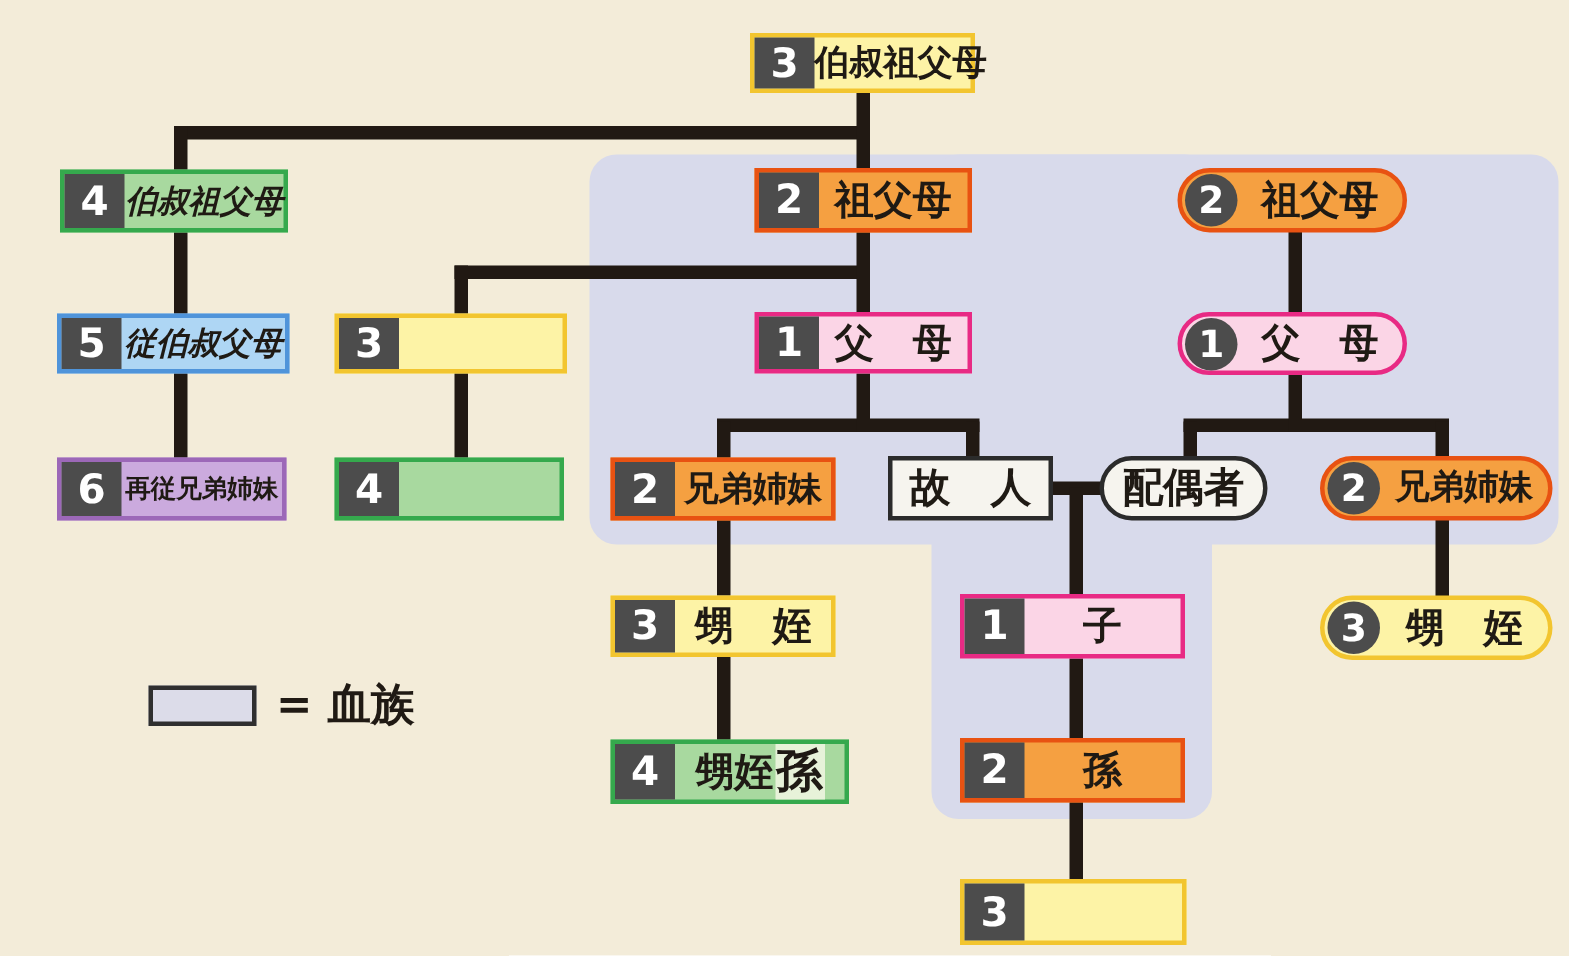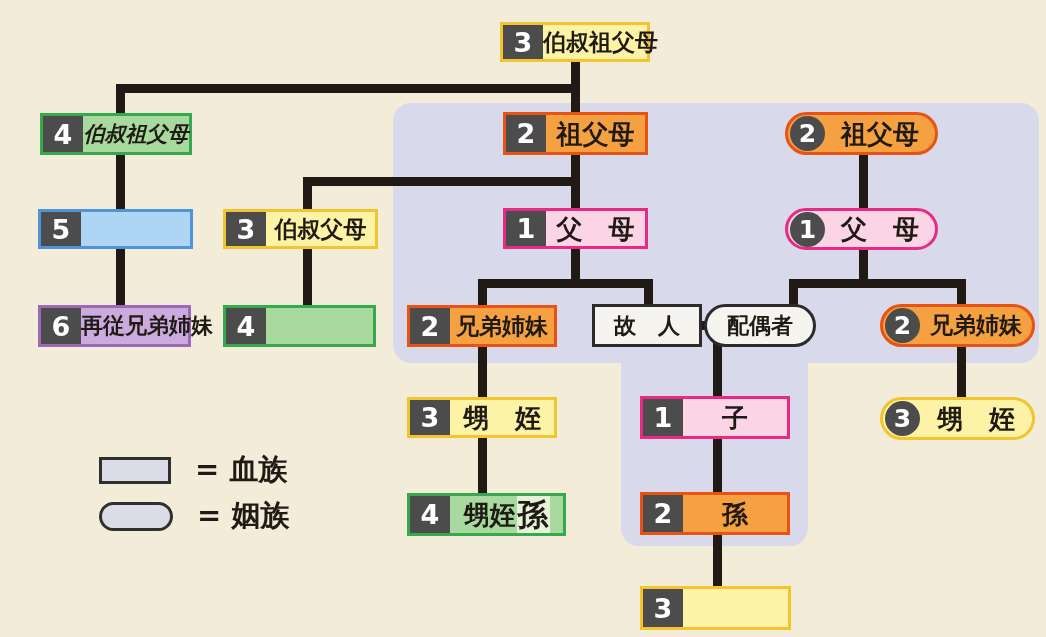--- a/index.html
+++ b/index.html
@@ -35,37 +35,37 @@
     flex:0 0 40px;display:flex;align-items:center;justify-content:center;
     background:var(--badge,#4c4c4c);color:var(--badgeText,#fff);
     font-weight:bold;font-size:27px;
   }
   .node .lbl{
     flex:1;display:flex;align-items:center;justify-content:center;
     font-weight:bold;font-size:26px;line-height:1;white-space:nowrap;
   }
   .fs23 .lbl{font-size:23px;}
   .fs21 .lbl{font-size:21px;font-style:italic;}
-  .fs17 .lbl{font-size:22px;border-radius:12px;}
+  .fs17 .lbl{font-size:17px;border-radius:12px;}
   .pill{border-radius:24px;}
   .pill .num{
     flex:0 0 35px;height:35px;align-self:center;margin-left:2px;
     border-radius:50%;font-size:25px;
   }
-  .plainbox .lbl{font-size:22px;font-family:Liberation Serif, serif;}
+  .plainbox .lbl{font-size:27px;}
   .suffix{
     font-weight:bold;font-size:31px;line-height:1;
     background:#e7f2d9;padding:3px 1px;margin-left:1px;
   }
   
   .legend-row{position:absolute;z-index:2;display:flex;align-items:center;}
   .swatch{box-sizing:border-box;border:3px solid #2f2f2f;background:var(--swatch,#dcdce9);}
   .swatch.rect{width:72px;height:27px;}
   .swatch.pill{width:74px;height:29px;border-radius:15px;}
-  .legend-label{margin-left:24px;font-weight:bold;font-size:29px;color:#201a14;white-space:nowrap;}
+  .legend-label{margin-left:13px;font-weight:bold;font-size:29px;color:#201a14;white-space:nowrap;}
 </style>
 </head>
 <body>
 
 <div id="stage" style="--bg: #f3ecd9; --region: #d8daeb; --banner: #9aa8d0; --line: #211913; --text: #1f1a14; --badge: #4c4c4c; --badgeText: #ffffff; --swatch: #dcdce9;">
 
   <div class="region" style="left:393px;top:103px;width:646px;height:260px"></div>
   <div class="region" style="left:621px;top:103px;width:187px;height:443px"></div>
 
   <div class="lh" style="left:116px;top:84px;width:464px;height:9px"></div>
@@ -106,25 +106,25 @@
     <span class="lbl">伯叔祖父母</span>
   </div>
 
   <div class="node" style="left: 503px; top: 112px; width: 145px; height: 43px; border-color: rgb(232, 82, 18); background: rgb(245, 160, 65);">
     <span class="num">2</span>
     <span class="lbl">祖父母</span>
   </div>
 
   <div class="node fs21" style="left: 38px; top: 209px; width: 155px; height: 40px; border-color: rgb(79, 148, 218); background: rgb(174, 214, 244);">
     <span class="num">5</span>
+    <span class="lbl">従伯叔父母</span>
   </div>
 
   <div class="node fs23" style="left: 223px; top: 209px; width: 155px; height: 40px; border-color: rgb(242, 197, 47); background: rgb(253, 243, 166);">
     <span class="num">3</span>
-    <span class="lbl">伯叔父母</span>
   </div>
 
   <div class="node" style="left: 503px; top: 208px; width: 145px; height: 41px; border-color: rgb(232, 42, 132); background: rgb(251, 213, 230);">
     <span class="num">1</span>
     <span class="lbl">父　母</span>
   </div>
 
   <div class="node fs17" style="left: 38px; top: 305px; width: 153px; height: 42px; border-color: rgb(156, 104, 184); background: rgb(203, 170, 222);">
     <span class="num">6</span>
     <span class="lbl">再従兄弟姉妹</span>
@@ -173,36 +173,32 @@
   <div class="node pill" style="left: 785px; top: 112px; width: 153px; height: 43px; border-color: rgb(232, 82, 18); background: rgb(245, 160, 65);">
     <span class="num">2</span>
     <span class="lbl">祖父母</span>
   </div>
 
   <div class="node pill" style="left: 785px; top: 208px; width: 153px; height: 42px; border-color: rgb(232, 42, 132); background: rgb(251, 213, 230);">
     <span class="num">1</span>
     <span class="lbl">父　母</span>
   </div>
 
-  <div class="node pill plainbox" style="left: 704px; top: 304px; width: 112px; height: 43px; border-color: rgb(43, 43, 43); background: rgb(246, 244, 238);">
+  <div class="node pill plainbox" style="left: 733px; top: 304px; width: 112px; height: 43px; border-color: rgb(43, 43, 43); background: rgb(246, 244, 238);">
     <span class="lbl">配偶者</span>
   </div>
 
   <div class="node pill fs23" style="left: 880px; top: 304px; width: 155px; height: 43px; border-color: rgb(232, 82, 18); background: rgb(245, 160, 65);">
     <span class="num">2</span>
     <span class="lbl">兄弟姉妹</span>
   </div>
 
   <div class="node pill" style="left: 880px; top: 397px; width: 155px; height: 43px; border-color: rgb(242, 197, 47); background: rgb(253, 243, 166);">
     <span class="num">3</span>
     <span class="lbl">甥　姪</span>
   </div>
 
   <div class="legend-row" style="left:99px;top:450px">
     <span class="swatch rect"></span>
     <span class="legend-label">= 血族</span>
   </div>
-  <div class="legend-row" style="left:99px;top:496px">
-    <span class="swatch pill"></span>
-    <span class="legend-label">= 姻族</span>
-  </div>
 
 </div>
 
 </body></html>

